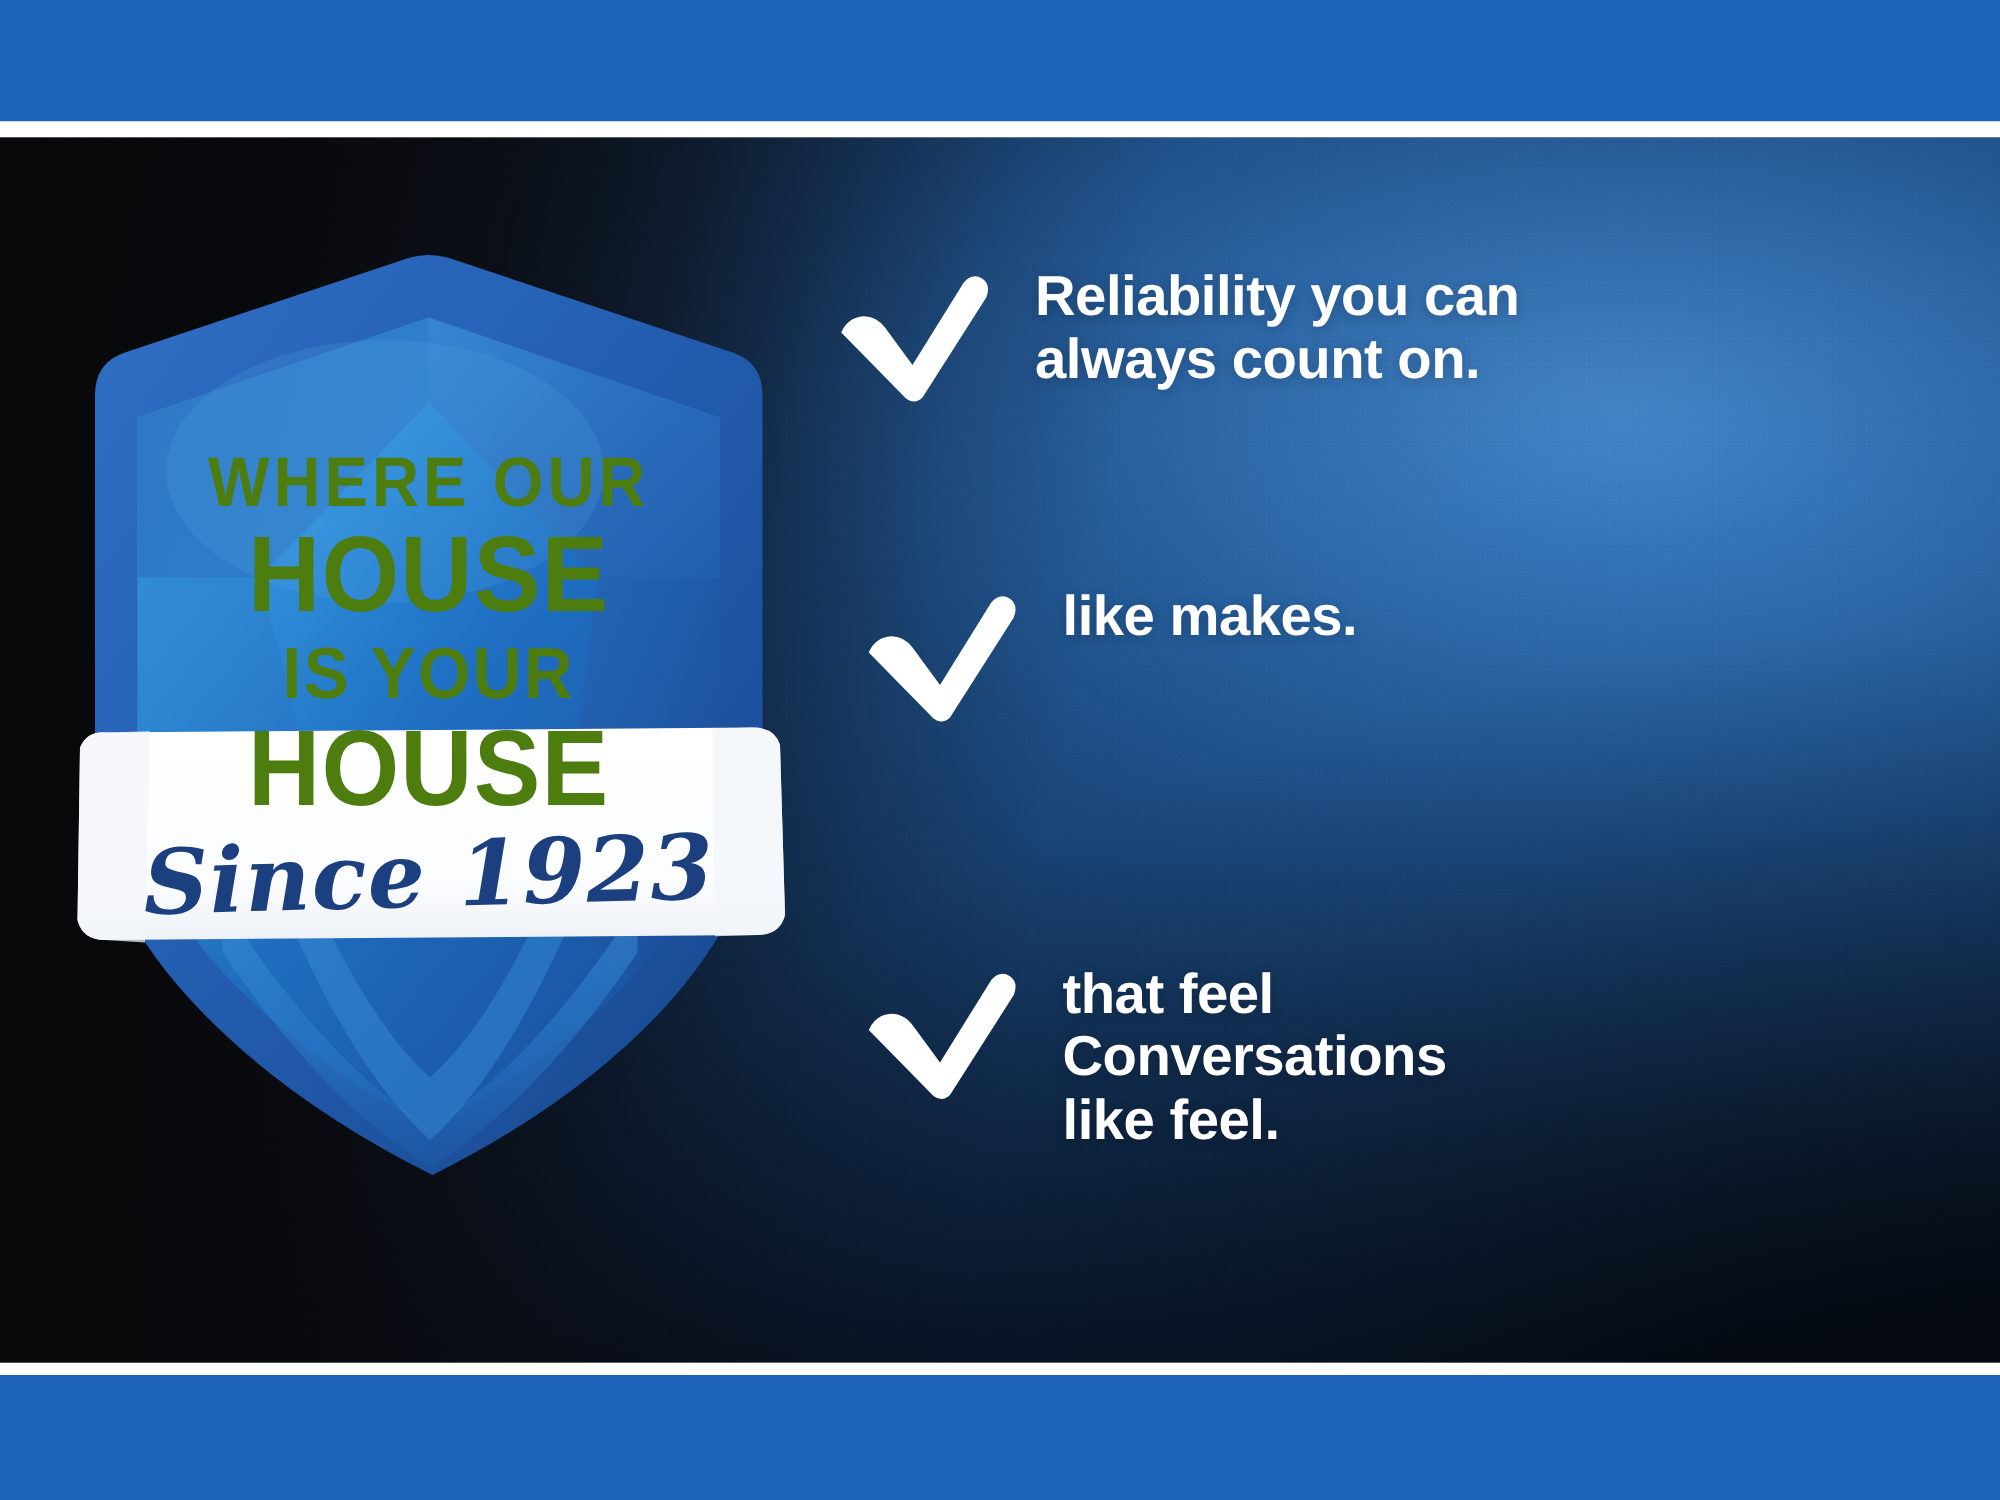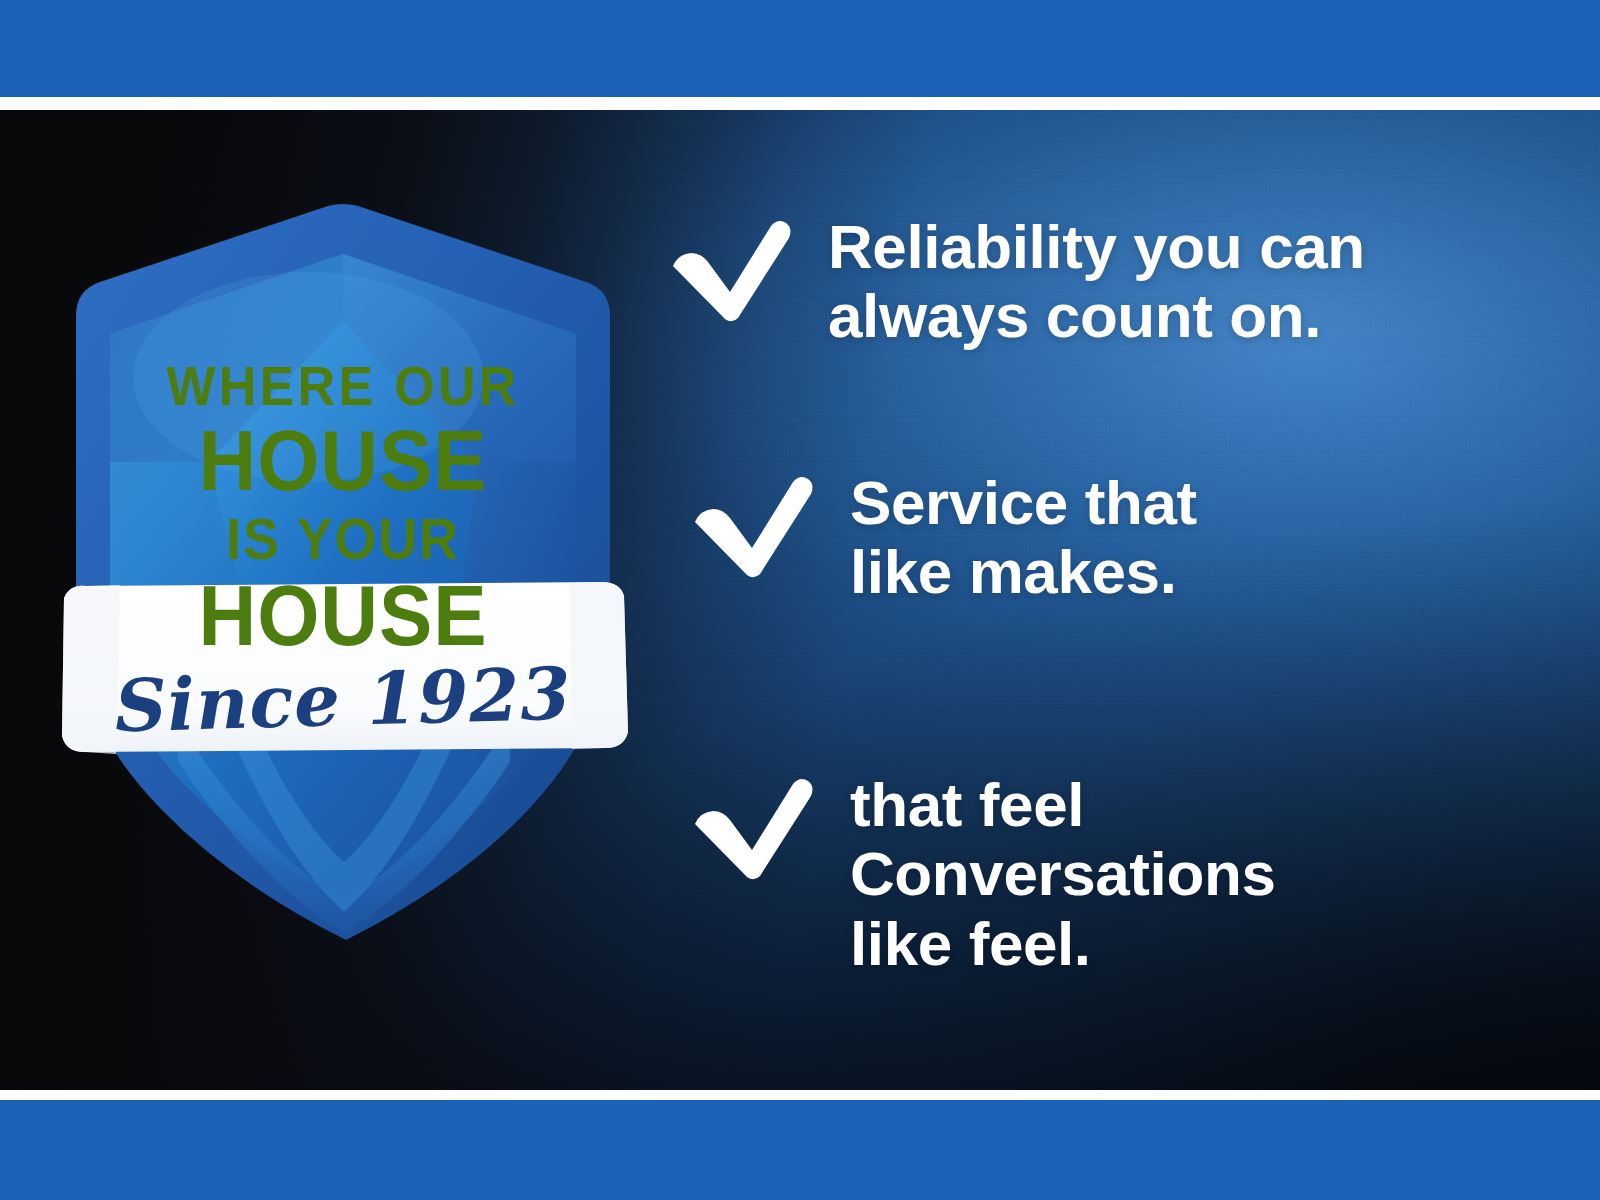--- a/index.html
+++ b/index.html
@@ -185,21 +185,21 @@
     width: 124px;
     height: 104px;
     margin-top: 8px;
   }
   .check-icon svg { display: block; width: 100%; height: 100%; }
 
   .bullet-text {
     color: #ffffff;
     font-family: "Liberation Sans", sans-serif;
     font-weight: 700;
-    font-size: 62px;
+    font-size: 45px;
     line-height: 1.12;
     letter-spacing: -0.4px;
     text-shadow: 0 2px 10px rgba(0,0,0,0.22);
   }
   .bullet-text .ln { display: block; white-space: nowrap; }
 </style>
 </head>
 <body>
 
 <div id="poster">
@@ -367,21 +367,20 @@
                    L 60 72
                    L 101 6
                    Q 108 -2 116 3
                    Q 123 8 119 18
                    L 68 98
                    Q 62 104 55 99
                    Z" fill="#ffffff"></path>
         </svg>
       </span>
       <span class="bullet-text">
-        <span class="ln">Service that</span>
         <span class="ln">like makes.</span>
       </span>
     </div>
 
     <div class="bullet bullet-3">
       <span class="check-icon">
         <svg viewBox="0 0 124 104" xmlns="http://www.w3.org/2000/svg">
           <path d="M 3 46
                    Q 8 34 21 33
                    Q 31 33 38 42

